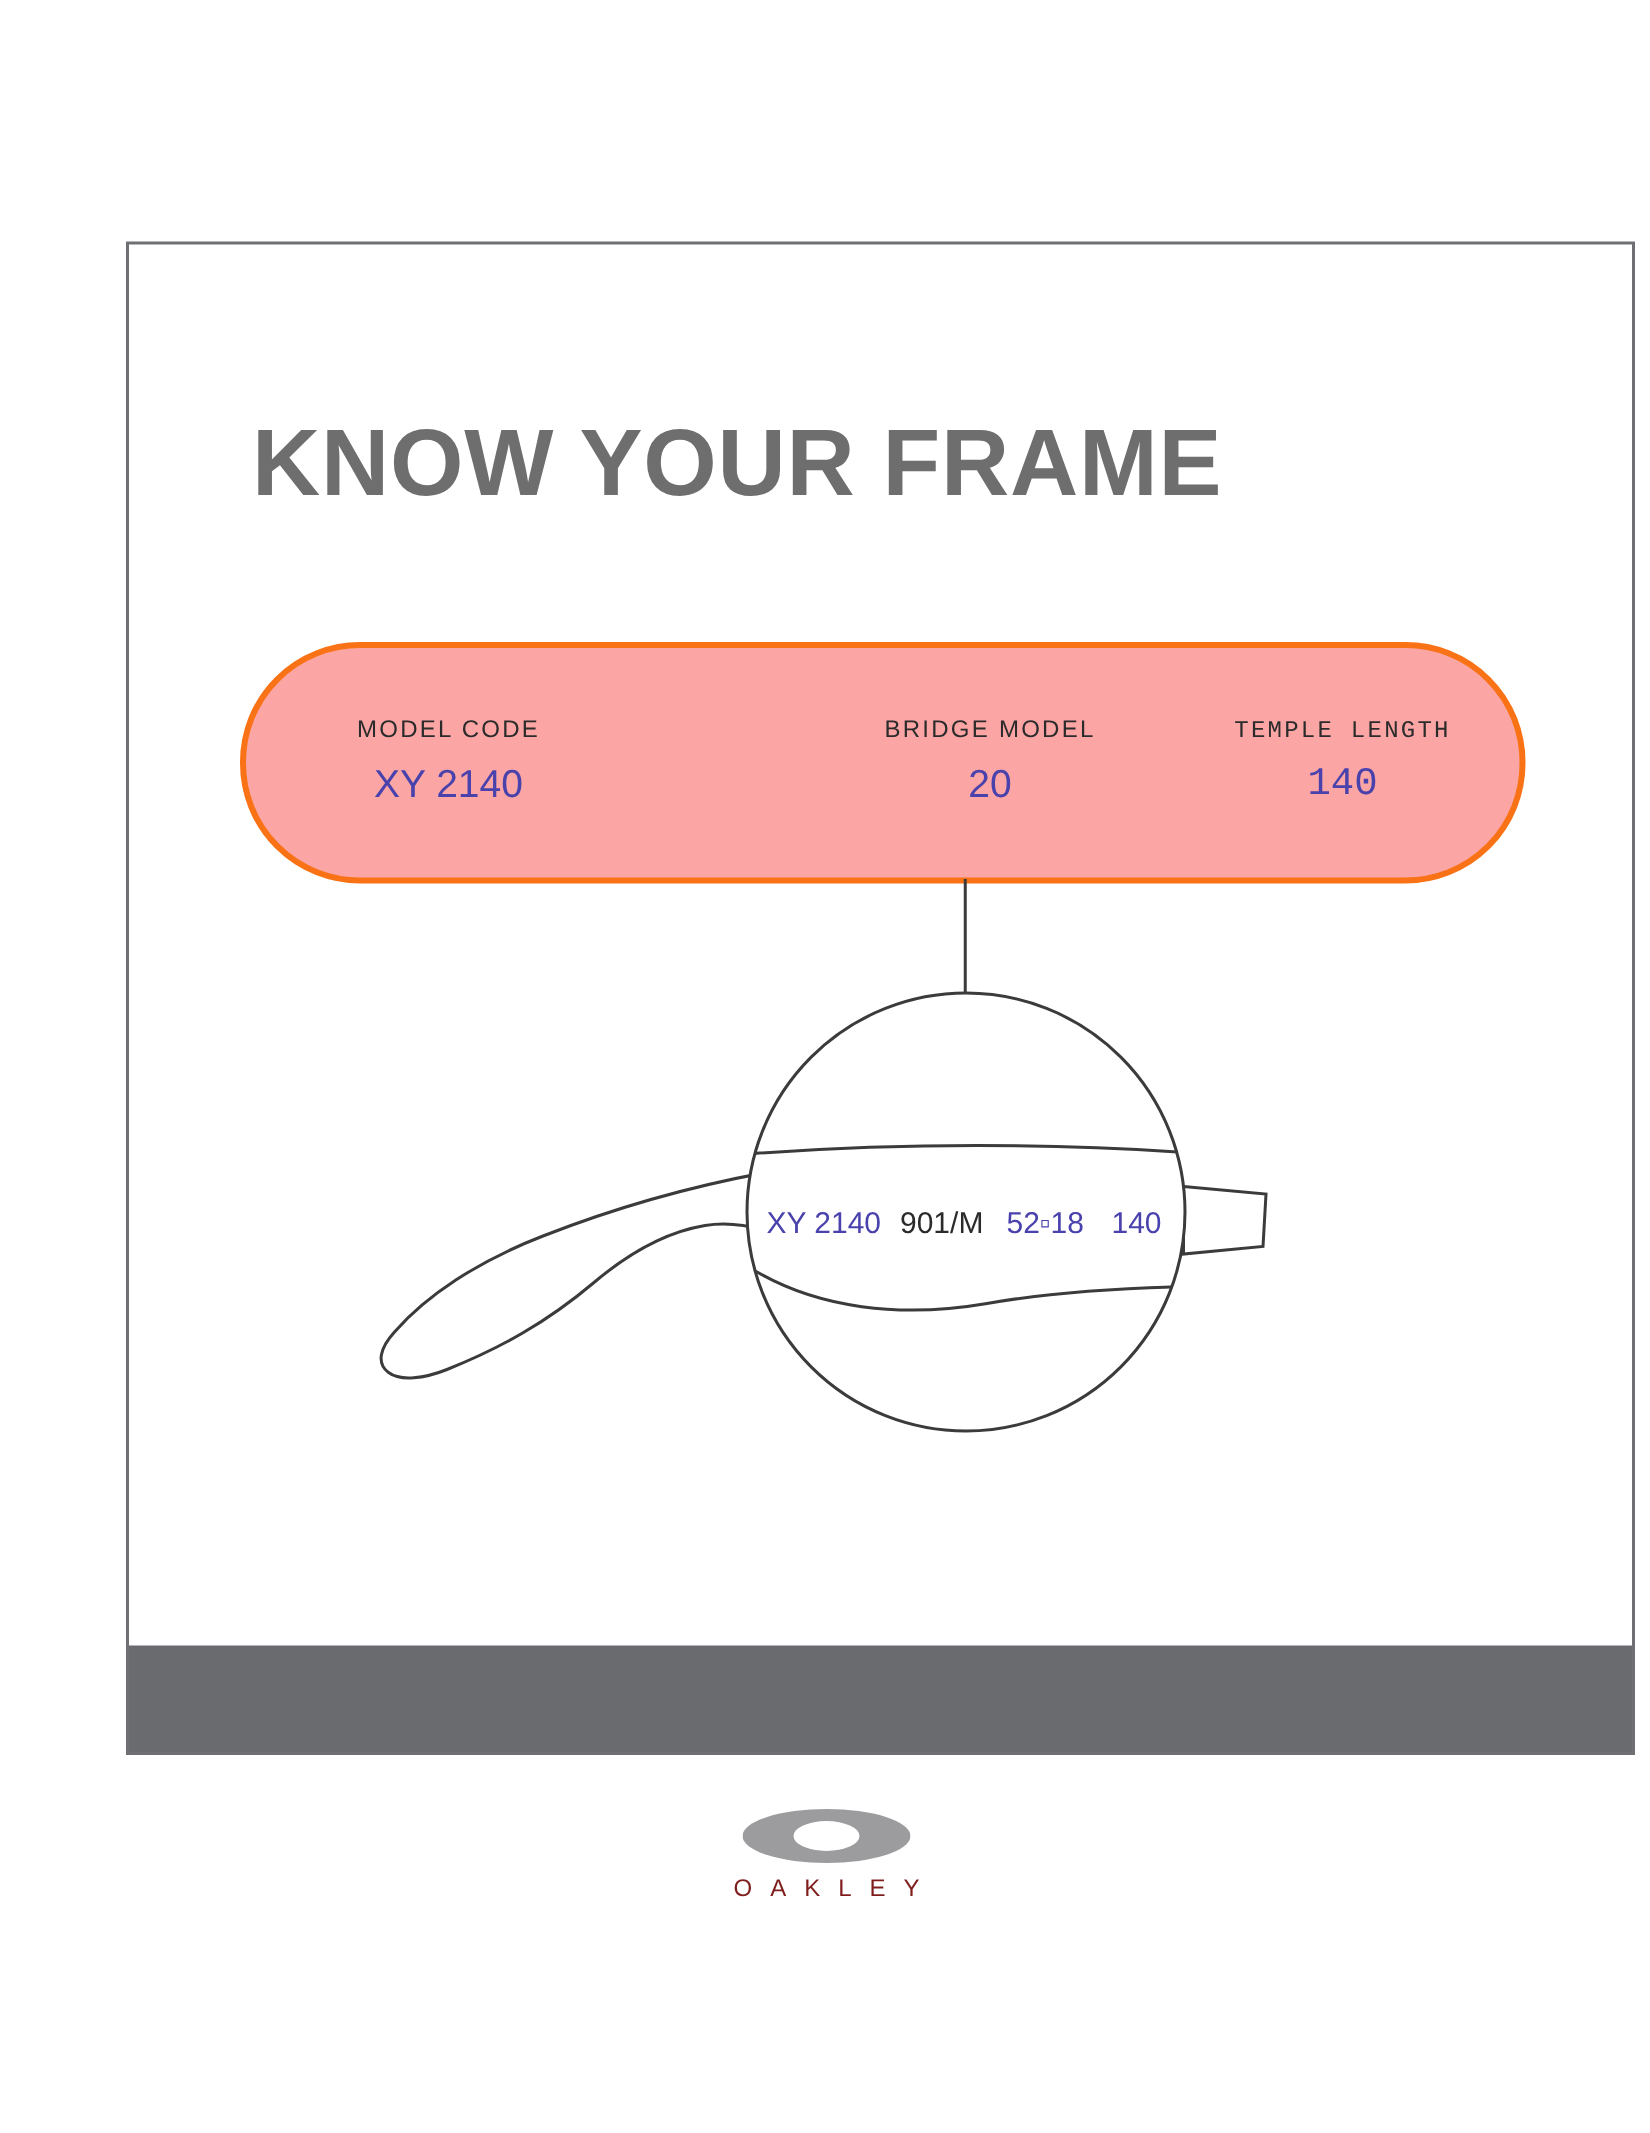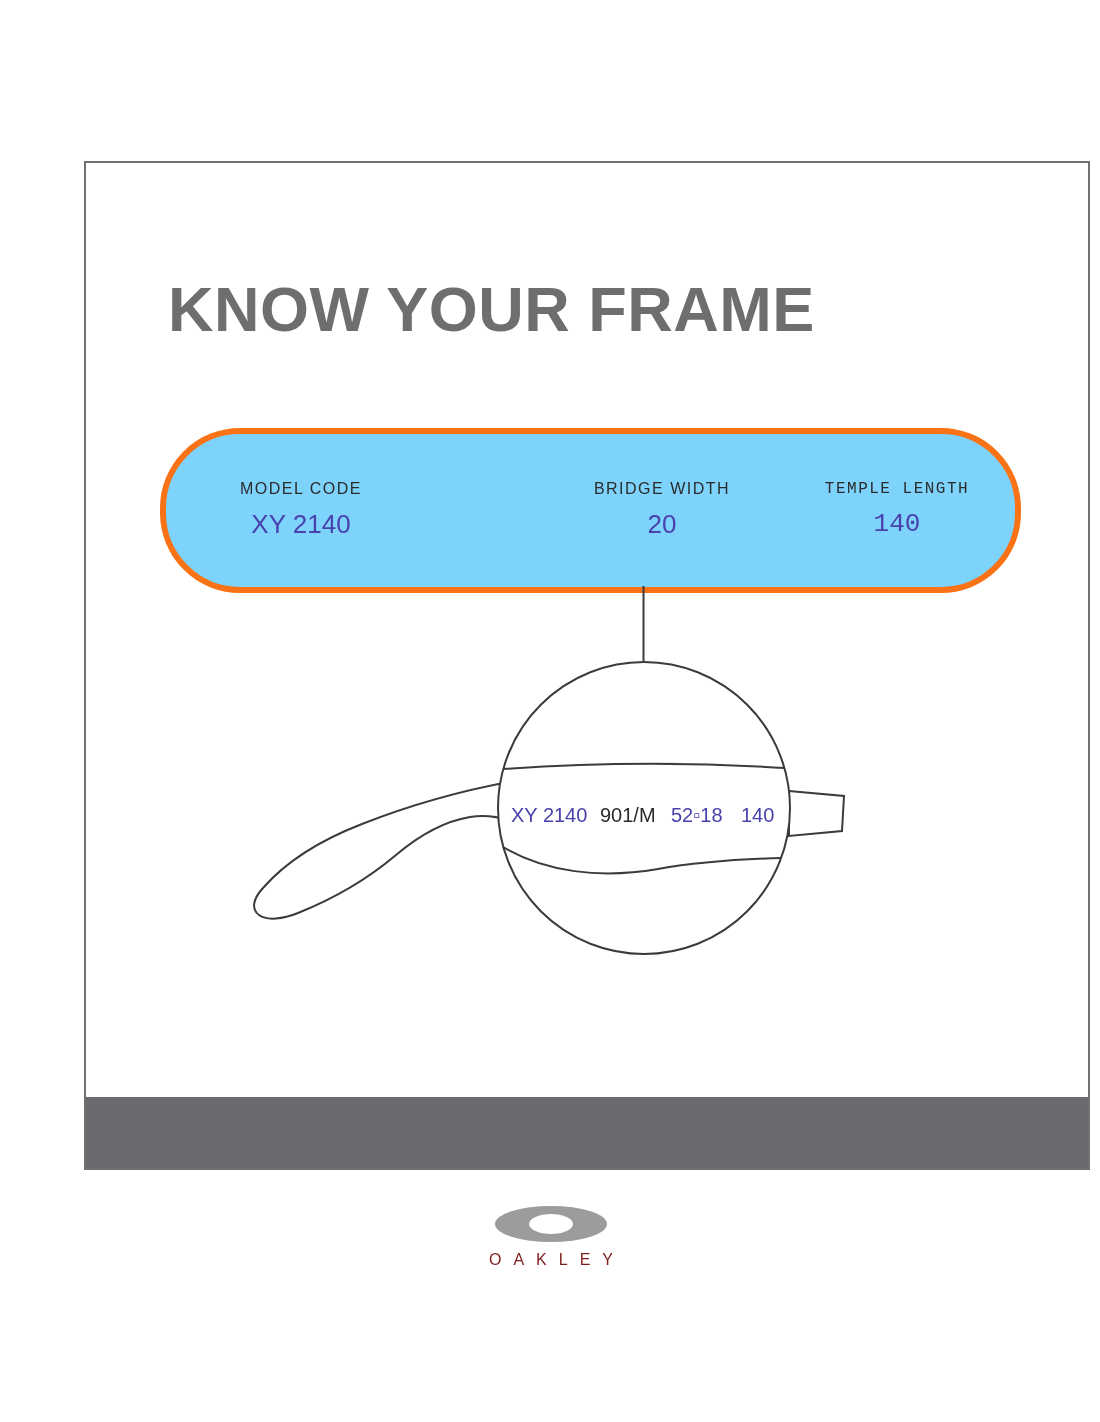--- a/index.html
+++ b/index.html
@@ -39,23 +39,23 @@
     color: #2f2f2f;
     line-height: 1.1;
     white-space: nowrap;
   }
 
   
   .pill {
     position: absolute;
     left: 74px; top: 265px;
     width: 849px; height: 153px;
-    border: 6px solid #f97316;
+    border: 4px solid #f97316;
     border-radius: 80px;
-    background: #7dd3fc;
+    background: #fca5a5;
   }
   .pill-col {
     position: absolute;
     top: 46px;
     transform: translateX(-50%);
     text-align: center;
     white-space: nowrap;
   }
   .pill-col .label {
     font-size: 16px;
@@ -138,21 +138,21 @@
 <div class="card">
 
   <h1 class="title">KNOW YOUR FRAME</h1>
 
   <div class="pill">
     <div class="pill-col col-1">
       <div class="label">MODEL CODE</div>
       <div class="value">XY 2140</div>
     </div>
     <div class="pill-col col-3">
-      <div class="label">BRIDGE WIDTH</div>
+      <div class="label">BRIDGE MODEL</div>
       <div class="value">20</div>
     </div>
     <div class="pill-col col-4">
       <div class="label">TEMPLE LENGTH</div>
       <div class="value">140</div>
     </div>
   </div>
 
 
   <div class="band"></div>

